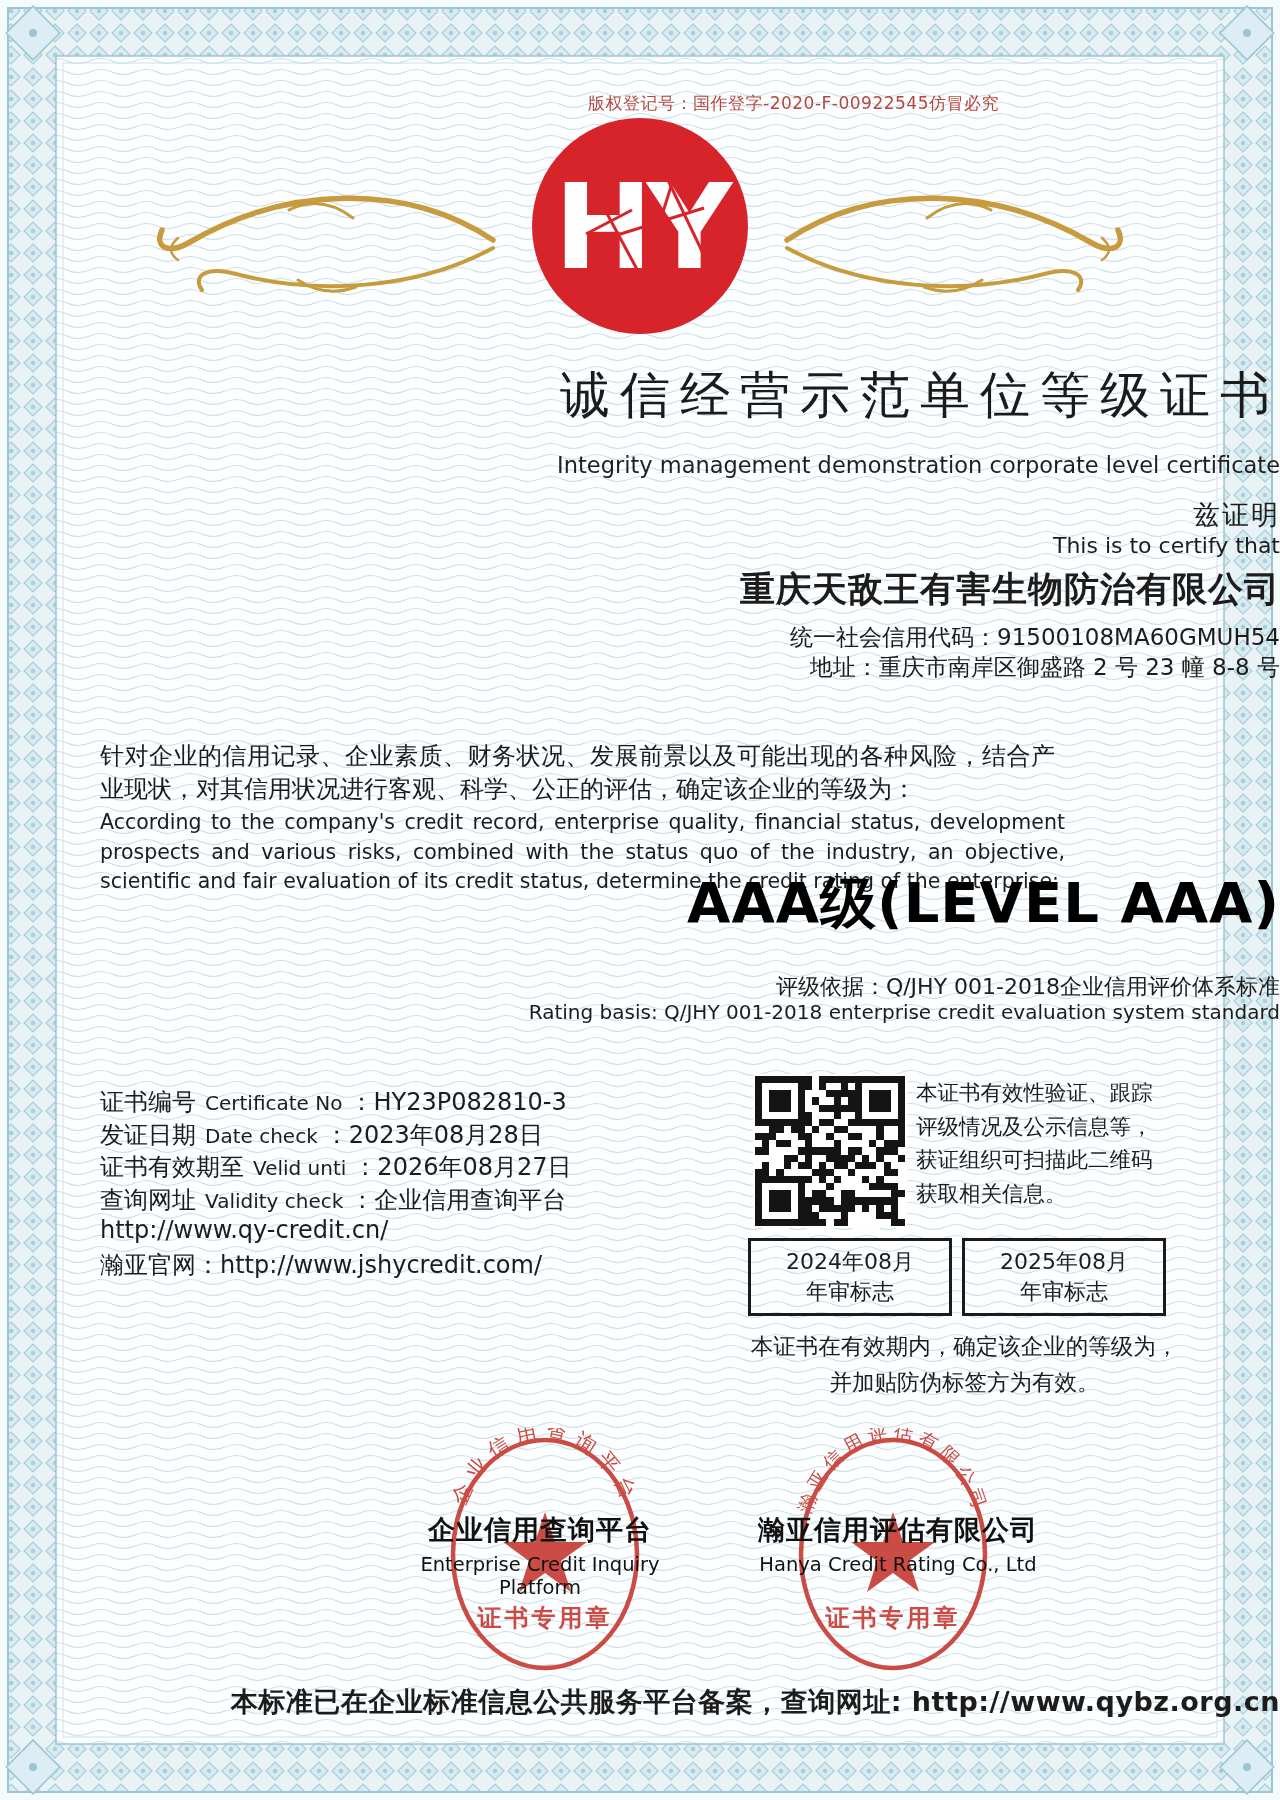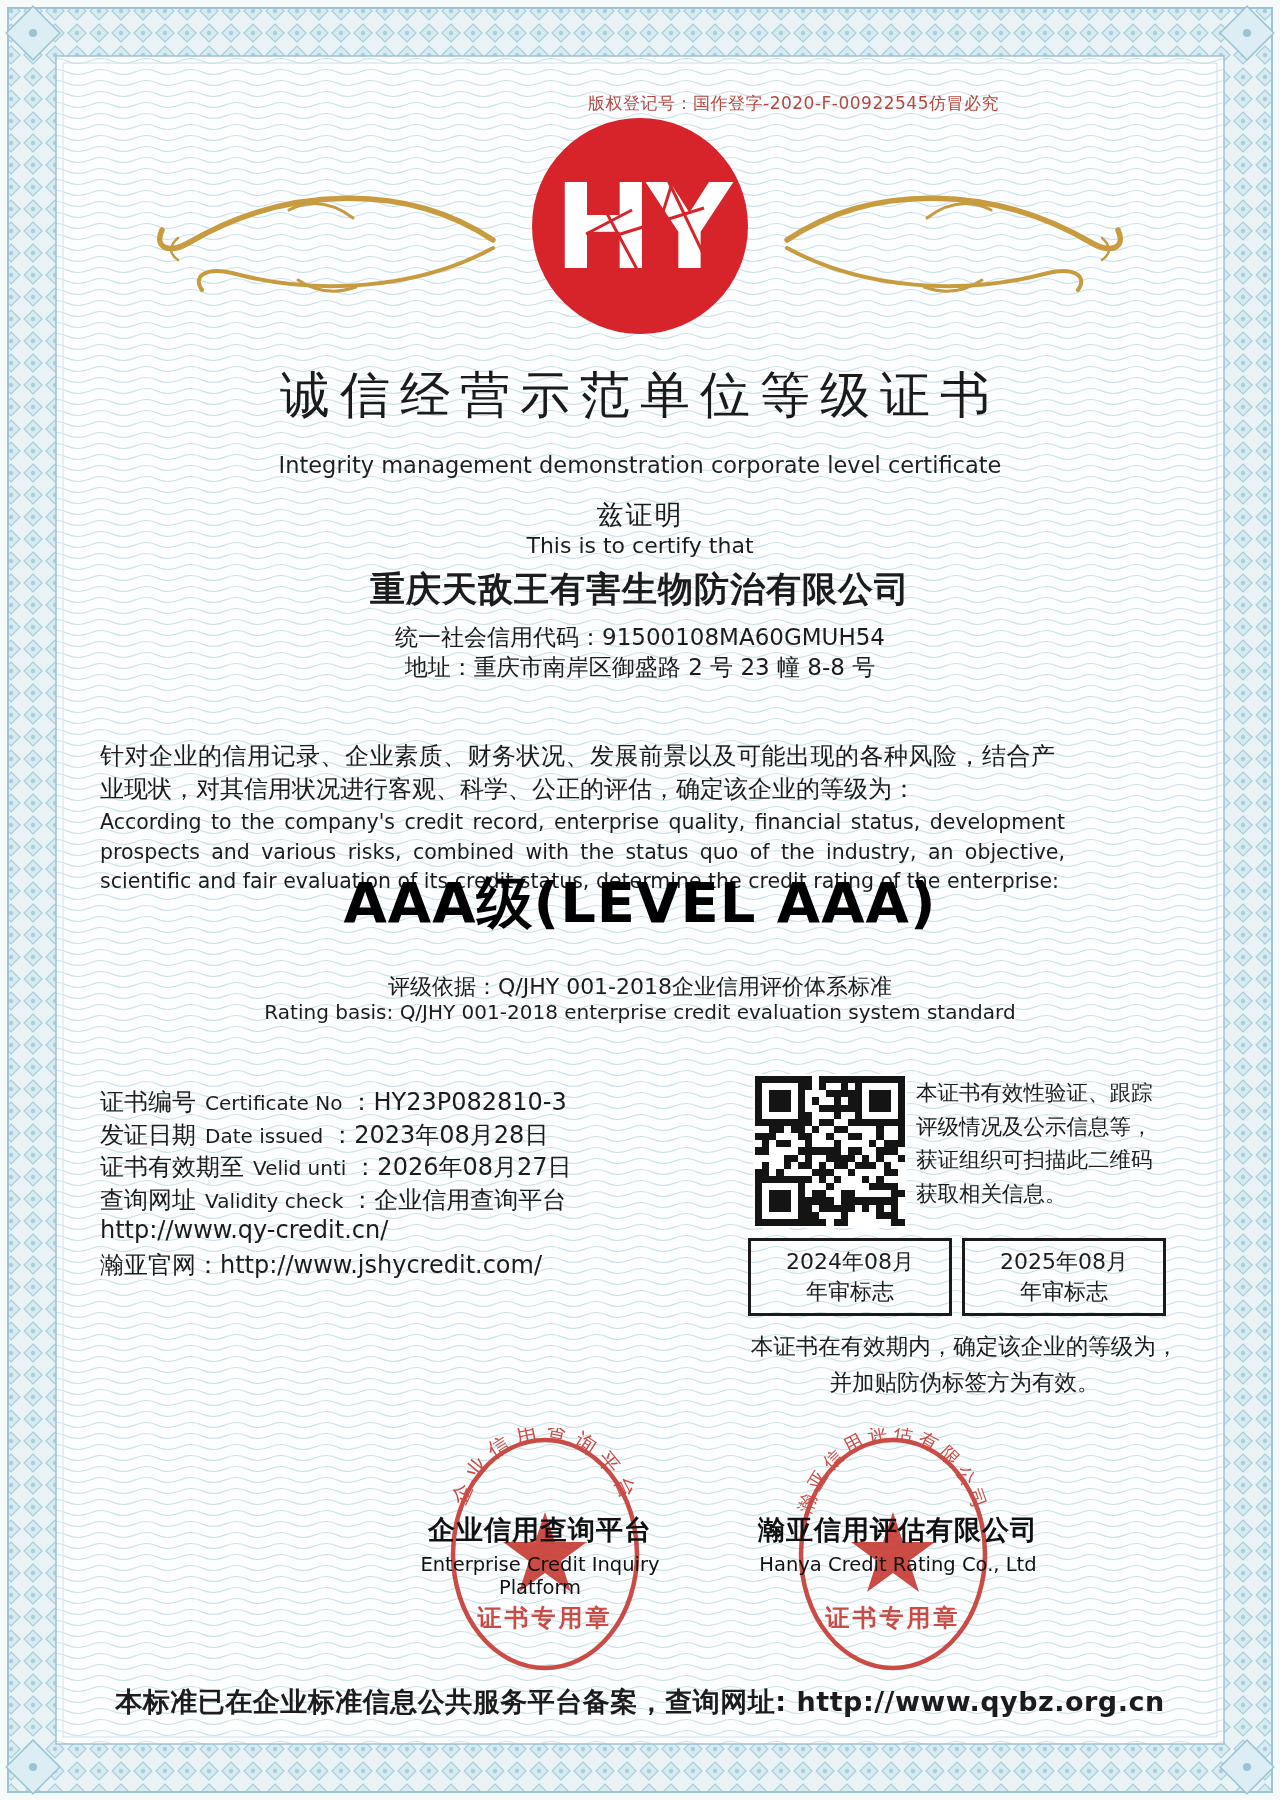--- a/index.html
+++ b/index.html
@@ -2,21 +2,21 @@
 <html><head>
 <meta charset="utf-8">
 <style>
   html,body{margin:0;padding:0;background:#8a9aa5;}
   .page{
     position:relative;width:1280px;height:1800px;margin:0 auto;
     background:#f2f8fa;overflow:hidden;
     font-family:"DejaVu Sans",sans-serif;color:#1c1c1c;
   }
   .abs{position:absolute;}
-  .center{left:0;right:0;text-align:center;}
+  .center{left:0;right:0;text-align:right;}
   svg{display:block;}
 
   .copyright{top:92px;left:588px;font-size:17px;color:#b5473f;letter-spacing:.5px;}
   .logo-svg{left:528px;top:114px;}
   .flourish{left:148px;top:168px;}
   .flourish.right{left:782px;transform:scaleX(-1);}
 
   .title{top:362px;font-size:50px;letter-spacing:10px;color:#1b1b1b;font-weight:500;}
   .subtitle{top:452px;font-size:22.5px;color:#1f1f1f;}
   .certify-zh{top:497px;font-size:27px;letter-spacing:2px;}
@@ -148,21 +148,21 @@
   <div class="abs center basis-en">Rating basis: Q/JHY 001-2018 enterprise credit evaluation system standard</div>
 
   <div class="abs details">
     <div class="d-row">
       <span class="d-zh">证书编号</span>
         <span class="d-en">Certificate No</span>
         <span class="d-val">：HY23P082810-3</span>
     </div>
     <div class="d-row">
       <span class="d-zh">发证日期</span>
-        <span class="d-en">Date issued</span>
+        <span class="d-en">Date check</span>
         <span class="d-val">：2023年08月28日</span>
     </div>
     <div class="d-row">
       <span class="d-zh">证书有效期至</span>
         <span class="d-en">Velid unti</span>
         <span class="d-val">：2026年08月27日</span>
     </div>
     <div class="d-row">
       <span class="d-zh">查询网址</span>
         <span class="d-en">Validity check</span>

